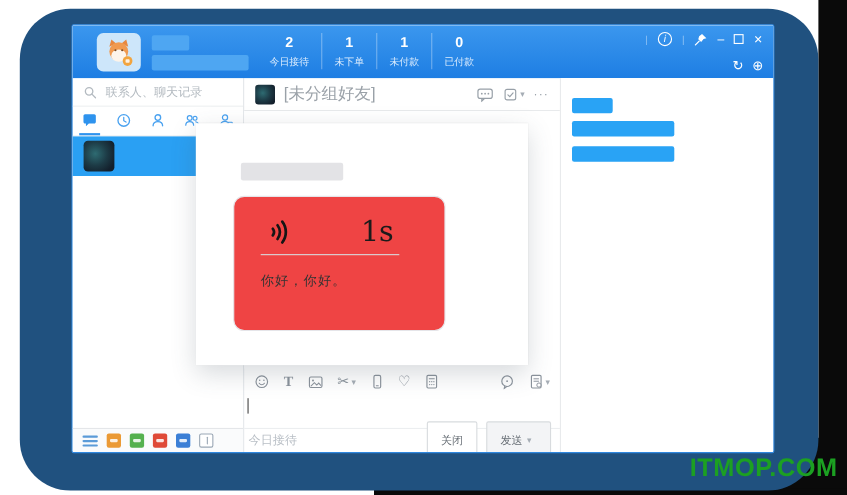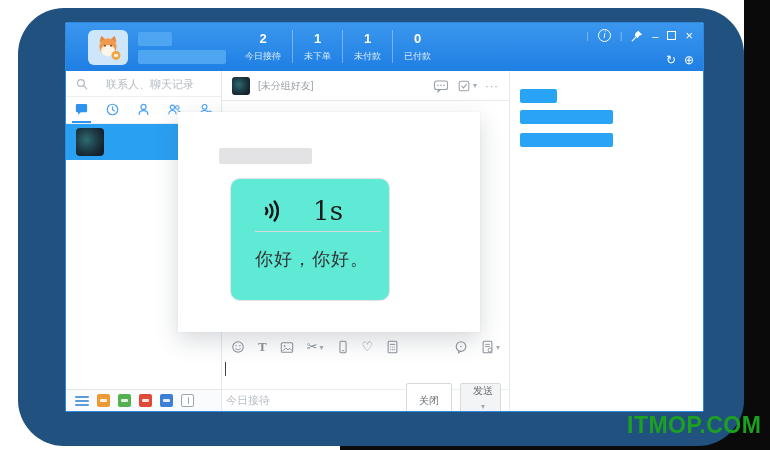--- a/index.html
+++ b/index.html
@@ -45,21 +45,21 @@
   .ctl-close { font-size:13px; line-height:11px; }
   .win-sub { position:absolute; bottom:4px; right:9px; display:flex; gap:8px;
     color:#fff; font-size:12px; line-height:14px; }
 
   
   .win-body { flex:1; display:flex; min-height:0; }
 
   
   .sidebar { width:156px; flex:none; border-right:1px solid #e3e6e9; display:flex; flex-direction:column; }
   .search-row { height:26px; flex:none; border-bottom:1px solid #edeff1;
-    display:flex; align-items:center; gap:16px; padding:0 10px; }
+    display:flex; align-items:center; gap:6px; padding:0 10px; }
   .search-row input { border:none; outline:none; flex:1; min-width:0; font-size:11px;
     color:#6b737a; background:transparent; font-family:inherit; }
   .search-row input::placeholder { color:#b3bac0; }
   .tabs-row { height:27px; flex:none; border-bottom:1px solid #edeff1;
     display:flex; align-items:stretch; justify-content:space-around; }
   .tab { display:flex; align-items:center; border-bottom:2px solid transparent; padding:0 2px; }
   .tab.active { border-bottom-color:#2e93ee; }
   .section-row { height:18px; flex:none; background:#f3f5f7; color:#79828a; font-size:10px;
     display:flex; align-items:center; padding-left:10px; }
   .chat-item { height:36px; flex:none; background:#2aa0f3; display:flex; align-items:center; padding-left:10px; }
@@ -78,60 +78,60 @@
   .app-ic.red    { background:#df4a38; }
   .app-ic.blue   { background:#3b7fd6; }
   .app-ic.outline{ background:#fff; border:1px solid #9aa7b5; }
   .app-ic.outline::after { background:#9aa7b5; top:2px; left:6px; width:1px; height:7px; right:auto; }
 
   
   .chat-col { flex:1; min-width:0; display:flex; flex-direction:column; }
   .chat-header { height:30px; flex:none; border-bottom:1px solid #e8eaec;
     display:flex; align-items:center; gap:8px; padding:0 10px; }
   .chat-mini-avatar { width:18px; height:18px; border-radius:3px; flex:none; }
-  .chat-title { font-size:10px; color:#9aa1a8; flex:1; }
+  .chat-title { font-size:15px; color:#9aa1a8; flex:1; }
   .chat-hdr-icons { display:flex; align-items:center; gap:8px; color:#98a0a8; }
   .caret { font-size:8px; color:#a6adb5; }
   .dots { font-size:11px; letter-spacing:1px; color:#98a0a8; line-height:10px; }
   .chat-msgs { flex:1; background:#fff; }
   .chat-toolbar { height:24px; flex:none; display:flex; align-items:center; gap:13px;
     padding:0 9px; color:#8b939c; }
   .tool-glyph { font-size:13px; line-height:14px; }
   .tool-T { font-size:13px; font-weight:bold; font-family:"Liberation Serif",serif; }
   .tool-group { display:flex; align-items:center; gap:2px; }
   .tb-spacer { flex:1; }
   .chat-input { height:30px; flex:none; position:relative; }
   .caret-bar { position:absolute; left:3px; top:3px; width:1px; height:14px; background:#444; }
   .chat-bottom { height:22px; flex:none; border-top:1px solid #eceef0;
     display:flex; align-items:center; gap:8px; padding:0 8px 0 4px; }
   .draft { font-size:11px; color:#b9bfc6; flex:1; }
   .btn { height:35px; padding:0 12px; border:1px solid #d8dbde; background:#fff;
     font-size:10px; color:#666d74; display:flex; align-items:center; gap:4px; border-radius:2px;
     font-family:inherit; }
-  .btn.send { background:#f3f4f6; padding-right:7px;flex-direction:column; }
+  .btn.send { background:#f3f4f6; padding-right:17px; }
 
   
   .right-panel { width:194px; flex:none; border-left:1px solid #e8eaec; background:#fff; position:relative; }
   .rp-bar { position:absolute; left:10px; height:14px; background:#29a3f5; border-radius:2px; }
   .rp-bar.r1 { top:18px; width:37px; }
   .rp-bar.r2 { top:39px; width:93px; }
   .rp-bar.r3 { top:62px; width:93px; }
 
   
   .popup { position:absolute; left:178px; top:112px; width:302px; height:220px; background:#fff;
     z-index:50; box-shadow:0 8px 22px rgba(70,80,95,.22), 0 0 1px rgba(0,0,0,.1); }
   .popup-redact { position:absolute; left:41px; top:36px; width:93px; height:16px;
     background:#e3e3e6; border-radius:2px; }
-  .voice-card { position:absolute; left:52px; top:66px; width:160px; height:123px;
-    border:1px solid #e5e5e9; border-radius:10px; background:#5eead4; }
+  .voice-card { position:absolute; left:34px; top:66px; width:193px; height:123px;
+    border:1px solid #e5e5e9; border-radius:10px; background:#ef4444; }
   .vc-row { display:flex; align-items:center; justify-content:space-between;
     margin:16px 46px 0 28px; height:32px; }
   .vc-duration { font-family:"DejaVu Serif", serif; font-size:26px; color:#1b1b1b; line-height:30px; }
   .vc-divider { margin:4px 0 0 24px; width:126px; border-top:1px solid #d9d9dc; }
-  .vc-text { margin:15px 0 0 24px; font-size:18px; color:#333; letter-spacing:1px; }
+  .vc-text { margin:15px 0 0 24px; font-size:12px; color:#333; letter-spacing:1px; }
 
   svg { display:block; }
 </style>
 </head>
 <body>
 
 <div class="black-col"></div>
 <div class="black-corner"></div>
 <div class="black-strip"></div>
 <div class="frame"></div>

